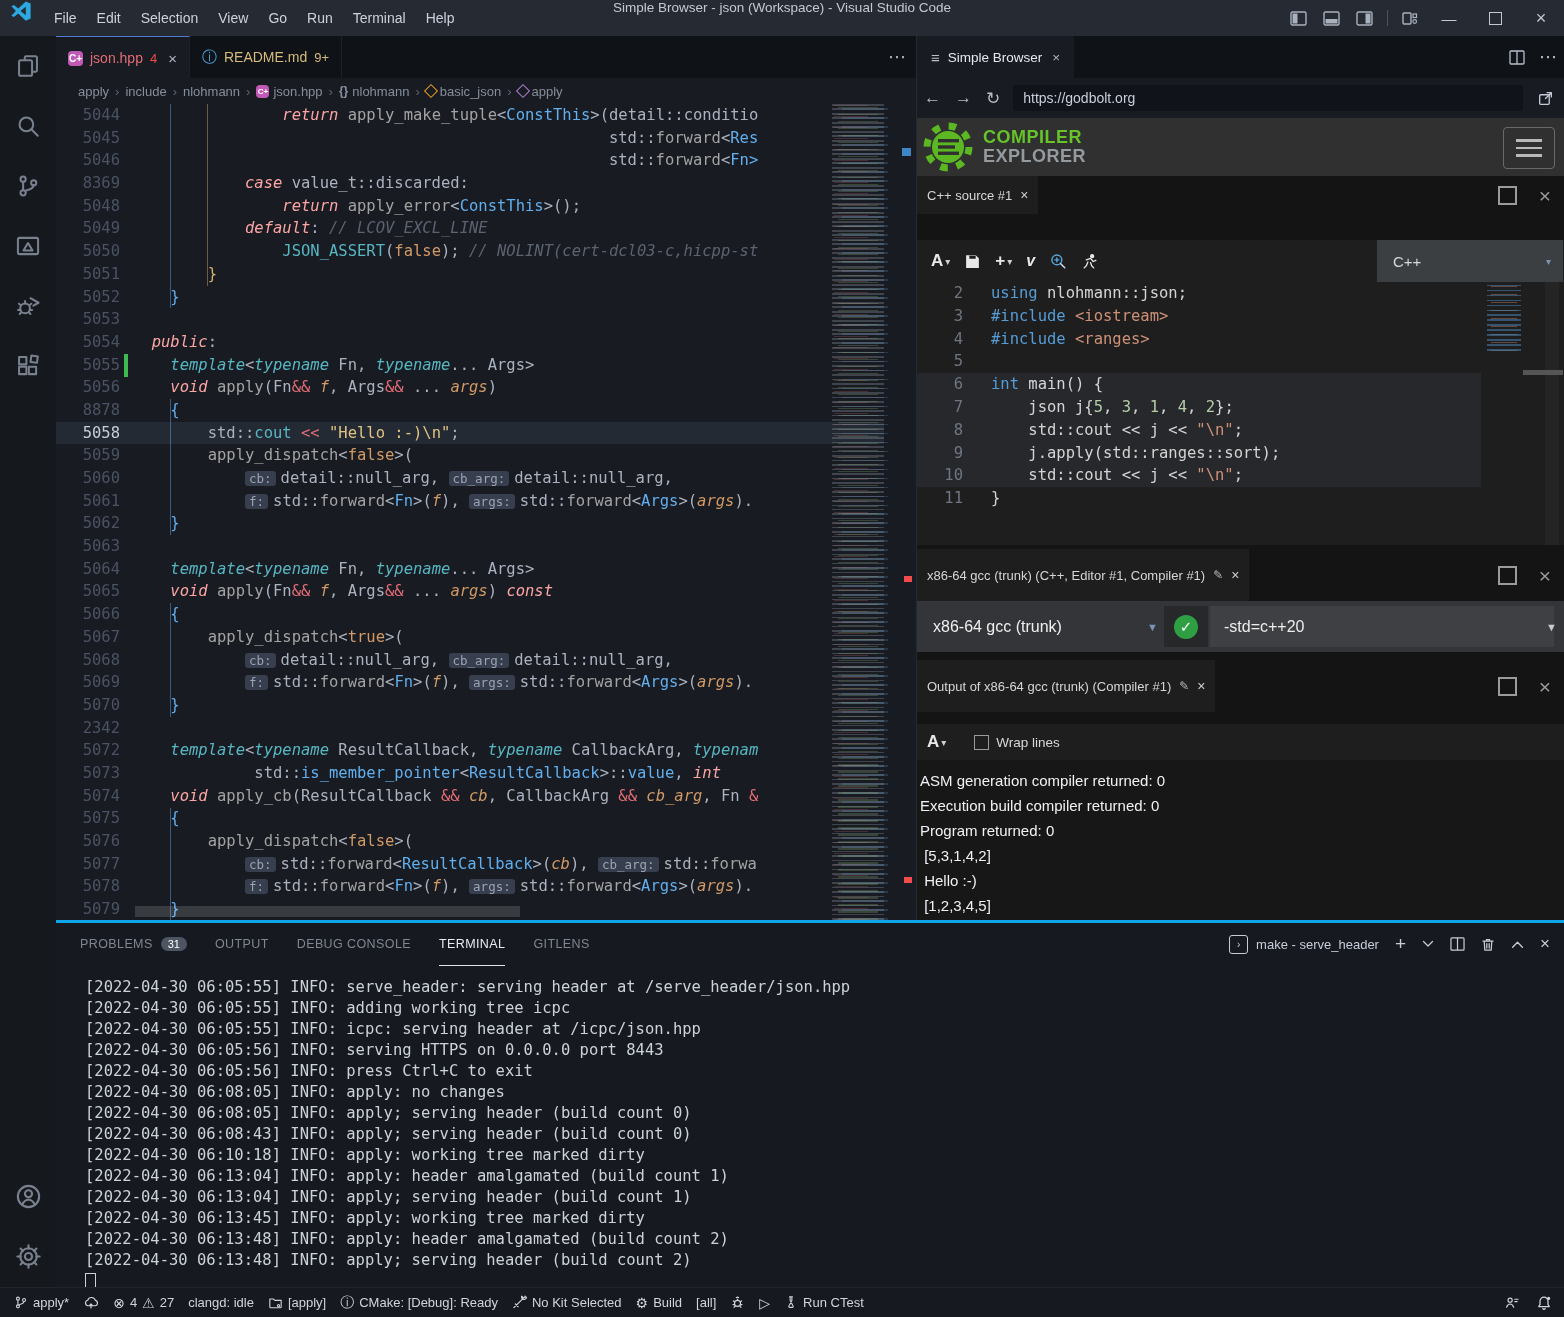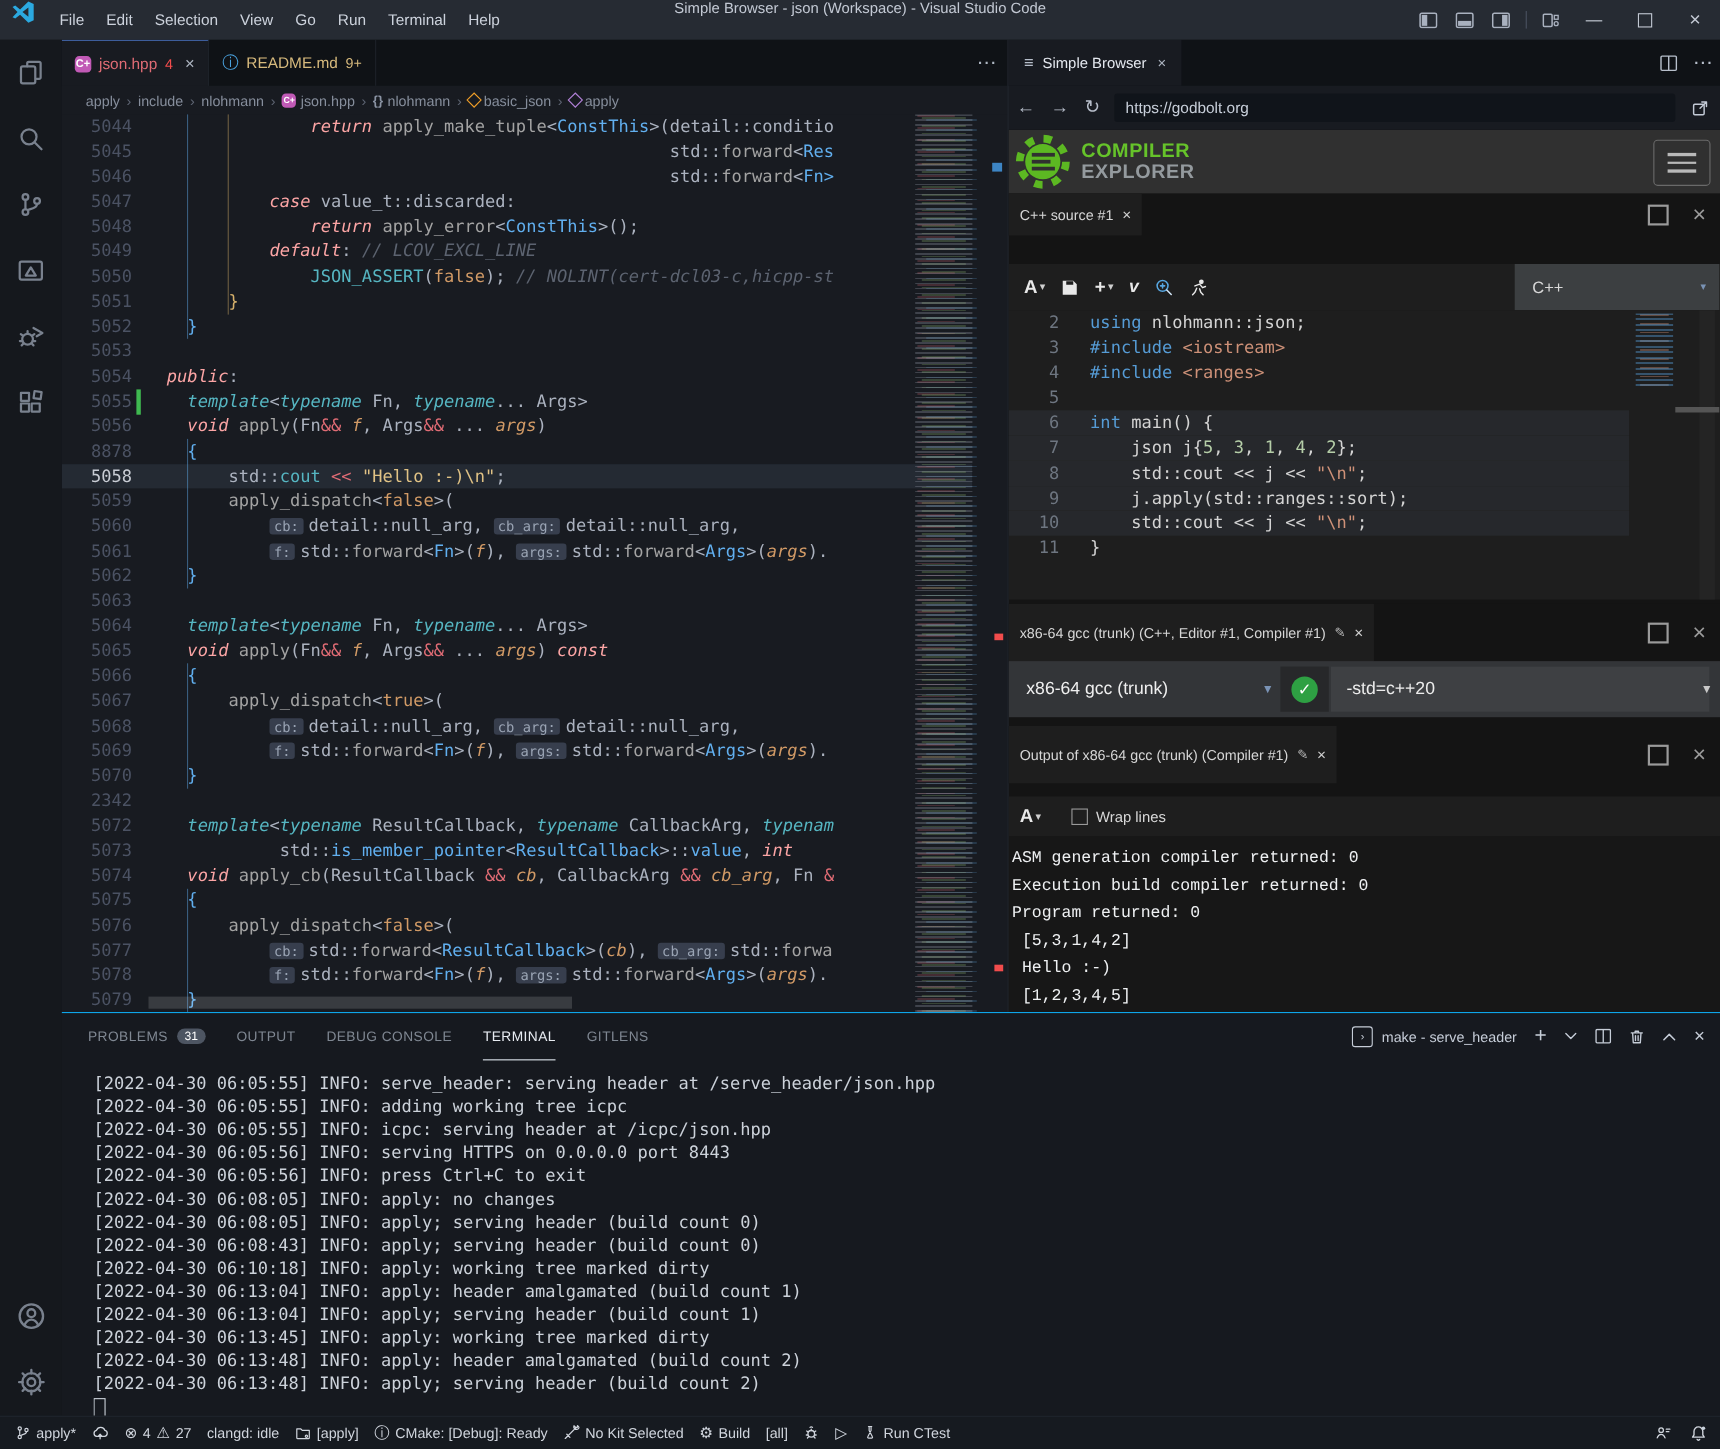--- a/index.html
+++ b/index.html
@@ -129,24 +129,24 @@
   #checkbox-ok{position:absolute;left:247px;top:5px;width:44px;height:41px;background:#27282a;display:flex;align-items:center;justify-content:center}
   #checkcircle{width:24px;height:24px;border-radius:50%;background:#2ea043;color:#fff;font-size:15px;display:flex;align-items:center;justify-content:center}
   #optsfield{position:absolute;left:293px;top:5px;width:330px;height:41px;background:#3e4043;color:#ececec;
     font-size:16px;display:flex;align-items:center;padding-left:14px}
   #optcaret{position:absolute;right:8px;top:20px;color:#c9c9c9;font-size:11px}
 
   #outtoolbar{position:absolute;left:0;top:606px;right:0;height:36px;background:#1e1e1e;display:flex;align-items:center;color:#e8e8e8}
   #wrapbox{width:13px;height:13px;border:1.5px solid #9a9a9a;margin:0 7px 0 28px}
   #outcontent{position:absolute;left:0;top:642px;right:0;height:160px;background:#171717;color:#eff1f3;
     font-size:15px;padding-top:8px}
-  .oline{height:25px;line-height:25px;white-space:pre;padding-left:3px;font-family:Liberation Mono, monospace}
+  .oline{height:25px;line-height:25px;white-space:pre;padding-left:3px;font-family:Liberation Sans, sans-serif}
 
   
-  #bottompanel{position:absolute;left:56px;top:920px;right:0;height:368px;background:#16191f;border-top:1px solid #0ea5e9}
+  #bottompanel{position:absolute;left:56px;top:920px;right:0;height:368px;background:#16191f;border-top:3px solid #0ea5e9}
   #paneltabs{position:absolute;left:24px;top:0;height:42px;display:flex;align-items:center;gap:28px;
     font-size:12.5px;letter-spacing:.4px;color:#7f8792}
   .ptab{display:flex;align-items:center;gap:8px;height:42px}
   .ptab.active{color:#e8ecf2;border-bottom:1.5px solid #dfe5ee}
   #problems-badge{background:#4d5562;color:#fff;border-radius:9px;padding:1px 7px;font-size:11px;letter-spacing:0}
   #panelright{position:absolute;right:14px;top:0;height:42px;display:flex;align-items:center;gap:16px;color:#c6cdd8;font-size:13px}
   #termbadge{width:17px;height:17px;border:1.2px solid #c6cdd8;border-radius:3px;font-size:10px;
     display:flex;align-items:center;justify-content:center}
   #terminal{position:absolute;left:29px;top:54px;right:0;bottom:0;font-size:15.5px;color:#ccd2da;overflow:hidden}
   .tline{height:21px;line-height:21px;white-space:pre;font-family:"DejaVu Sans Mono",monospace}
@@ -293,21 +293,21 @@
     <span>basic_json</span>
       <span class="bsep">›</span>
     <span class="diamond d-method"></span>
     <span>apply</span>
   </div>
 
   <div id="code">
       <div class="cl"><span class="ln">5044</span><span class="lc"><span class="tk-d">                </span><span class="tk-k">return</span><span class="tk-d"> </span><span class="tk-f">apply_make_tuple</span><span class="tk-d">&lt;</span><span class="tk-y">ConstThis</span><span class="tk-d">&gt;(detail::conditio</span></span></div>
       <div class="cl"><span class="ln">5045</span><span class="lc"><span class="tk-d">                                                   </span><span class="tk-d">std::</span><span class="tk-f">forward</span><span class="tk-d">&lt;</span><span class="tk-y">Res</span></span></div>
       <div class="cl"><span class="ln">5046</span><span class="lc"><span class="tk-d">                                                   </span><span class="tk-d">std::</span><span class="tk-f">forward</span><span class="tk-d">&lt;</span><span class="tk-y">Fn&gt;</span></span></div>
-      <div class="cl"><span class="ln">5047</span><span class="lc"><span class="tk-d">            </span><span class="tk-k">case</span><span class="tk-d"> value_t::discarded:</span></span></div>
+      <div class="cl"><span class="ln">8369</span><span class="lc"><span class="tk-d">            </span><span class="tk-k">case</span><span class="tk-d"> value_t::discarded:</span></span></div>
       <div class="cl"><span class="ln">5048</span><span class="lc"><span class="tk-d">                </span><span class="tk-k">return</span><span class="tk-d"> </span><span class="tk-f">apply_error</span><span class="tk-d">&lt;</span><span class="tk-y">ConstThis</span><span class="tk-d">&gt;();</span></span></div>
       <div class="cl"><span class="ln">5049</span><span class="lc"><span class="tk-d">            </span><span class="tk-k">default</span><span class="tk-d">: </span><span class="tk-c">// LCOV_EXCL_LINE</span></span></div>
       <div class="cl"><span class="ln">5050</span><span class="lc"><span class="tk-d">                </span><span class="tk-b">JSON_ASSERT</span><span class="tk-d">(</span><span class="tk-n">false</span><span class="tk-d">); </span><span class="tk-c">// NOLINT(cert-dcl03-c,hicpp-st</span></span></div>
       <div class="cl"><span class="ln">5051</span><span class="lc"><span class="tk-d">        </span><span class="tk-u">}</span></span></div>
       <div class="cl"><span class="ln">5052</span><span class="lc"><span class="tk-d">    </span><span class="tk-y">}</span></span></div>
       <div class="cl"><span class="ln">5053</span><span class="lc"></span></div>
       <div class="cl"><span class="ln">5054</span><span class="lc"><span class="tk-d">  </span><span class="tk-k">public</span><span class="tk-d">:</span></span></div>
       <div class="cl"><span class="ln">5055</span><span class="lc"><span class="tk-d">    </span><span class="tk-t">template</span><span class="tk-d">&lt;</span><span class="tk-t">typename</span><span class="tk-d"> Fn, </span><span class="tk-t">typename</span><span class="tk-d">... Args&gt;</span></span></div>
       <div class="cl"><span class="ln">5056</span><span class="lc"><span class="tk-d">    </span><span class="tk-k">void</span><span class="tk-d"> </span><span class="tk-f">apply</span><span class="tk-d">(Fn</span><span class="tk-o">&amp;&amp;</span><span class="tk-d"> </span><span class="tk-p">f</span><span class="tk-d">, Args</span><span class="tk-o">&amp;&amp;</span><span class="tk-d"> ... </span><span class="tk-p">args</span><span class="tk-d">)</span></span></div>
       <div class="cl"><span class="ln">8878</span><span class="lc"><span class="tk-d">    </span><span class="tk-y">{</span></span></div>

